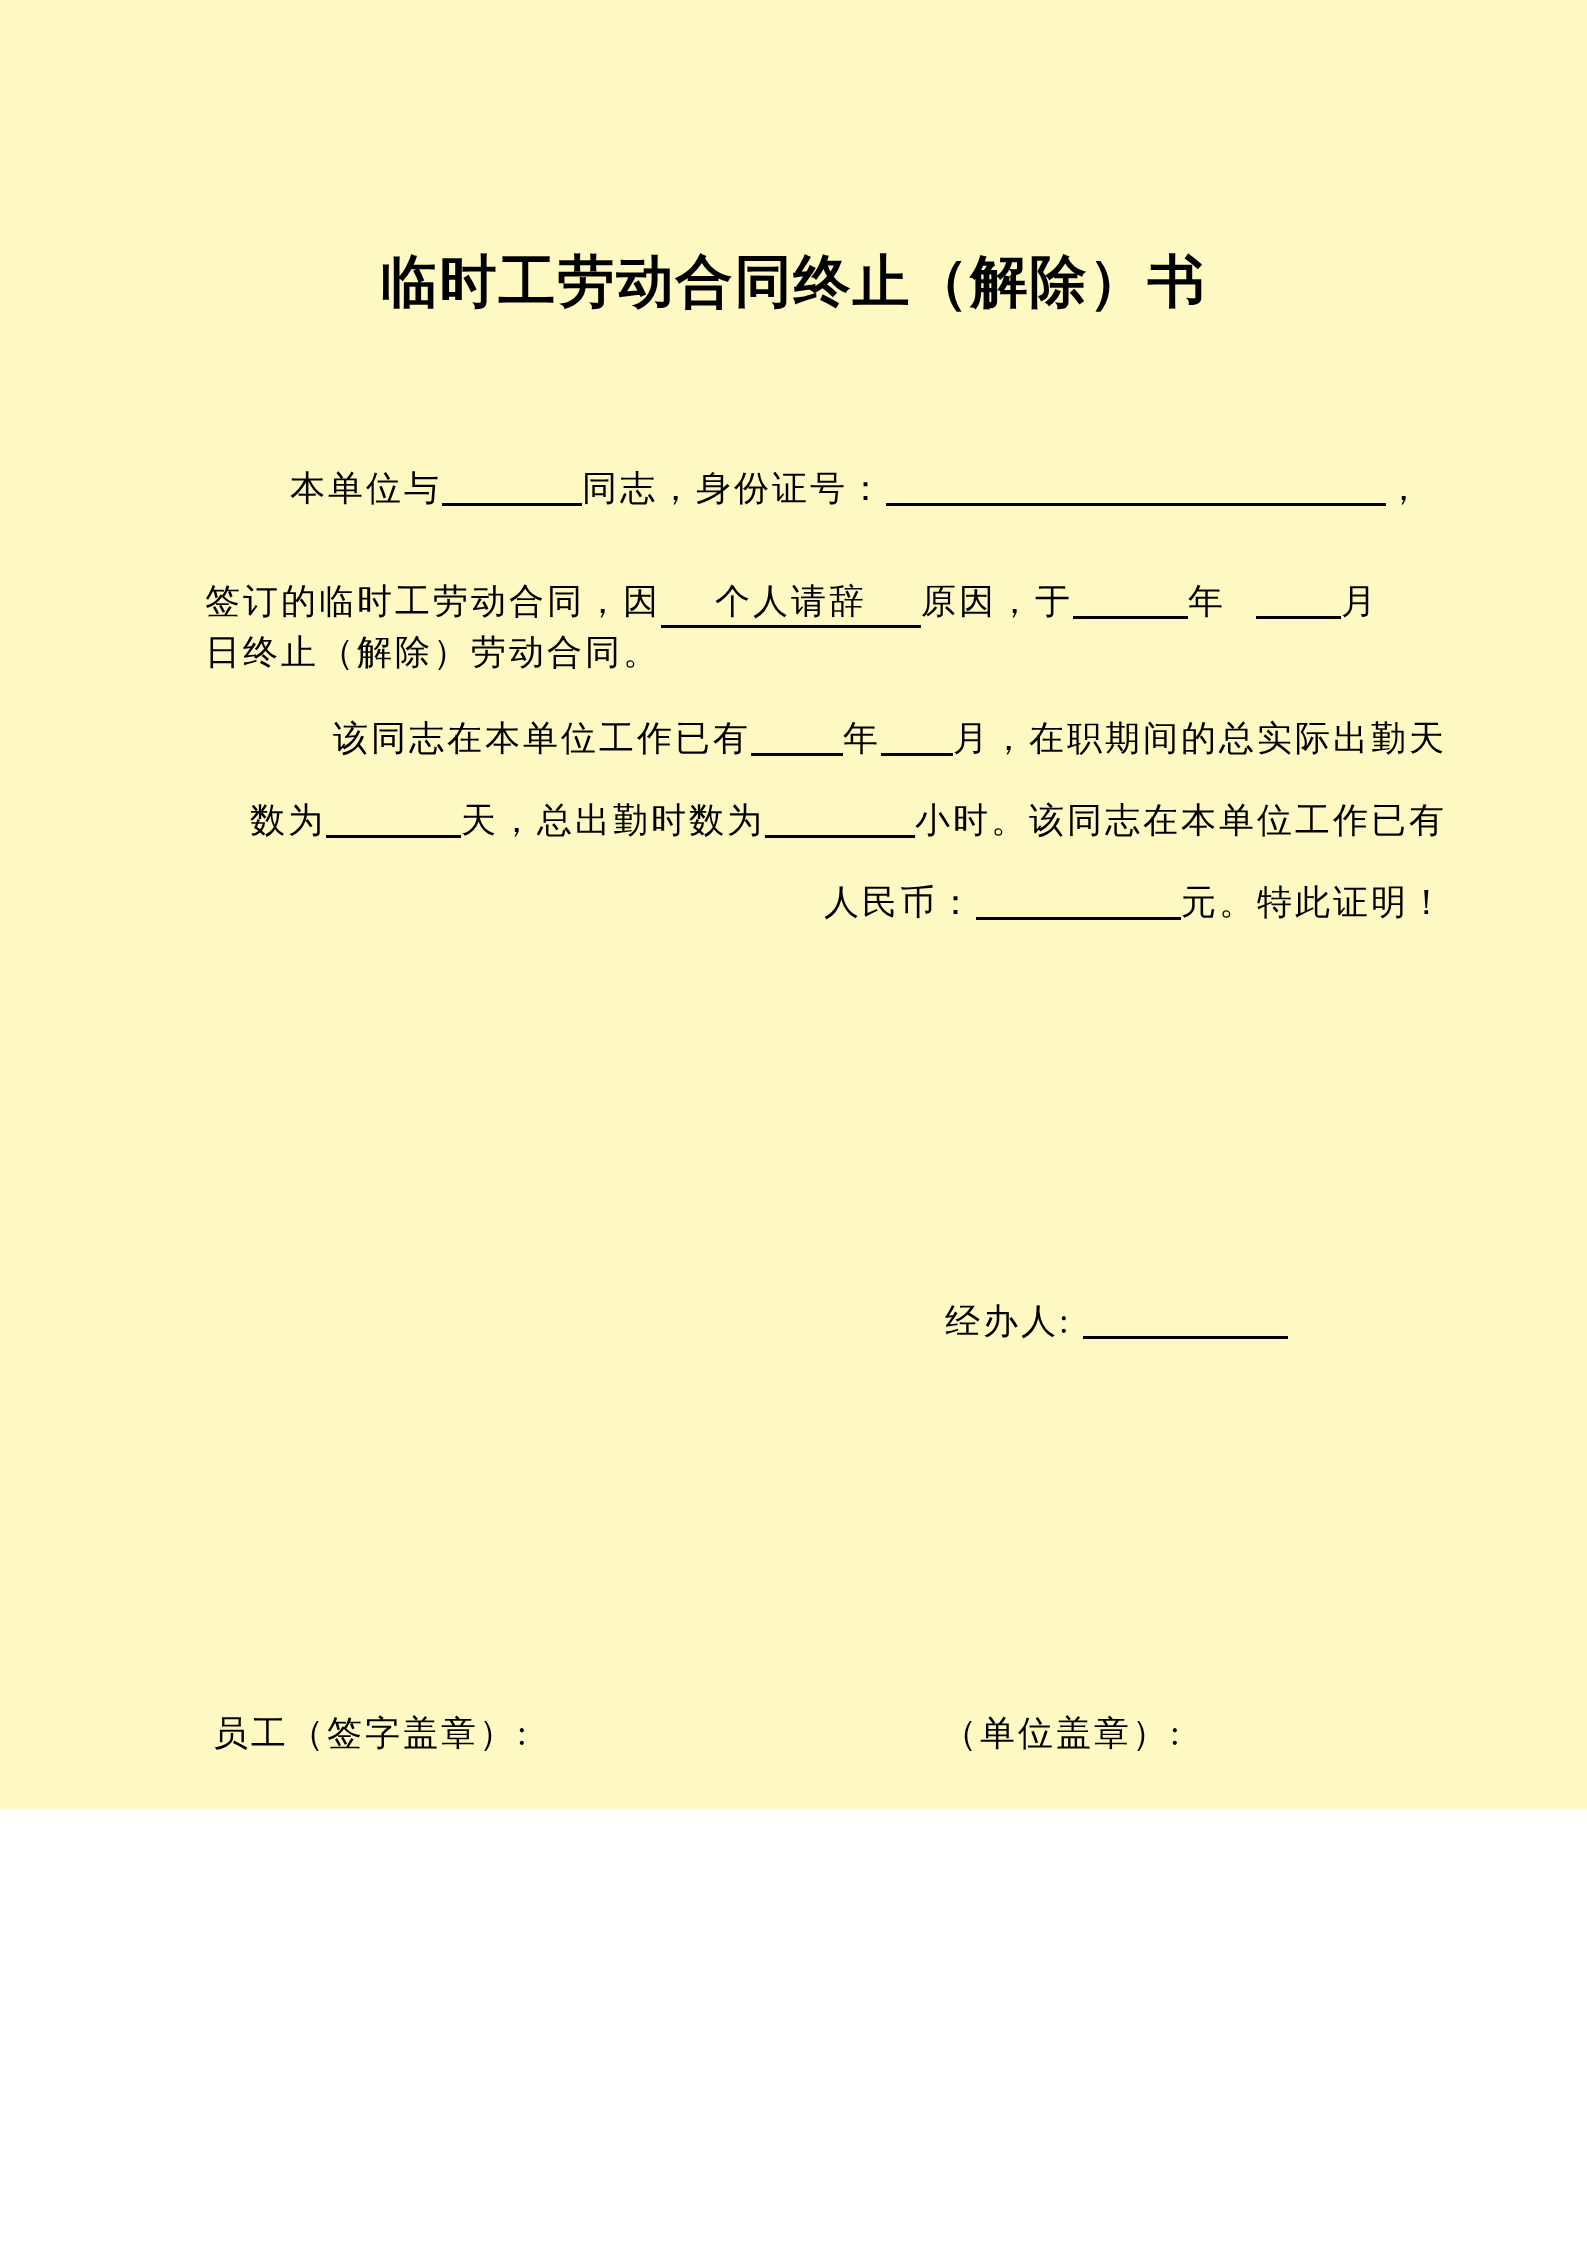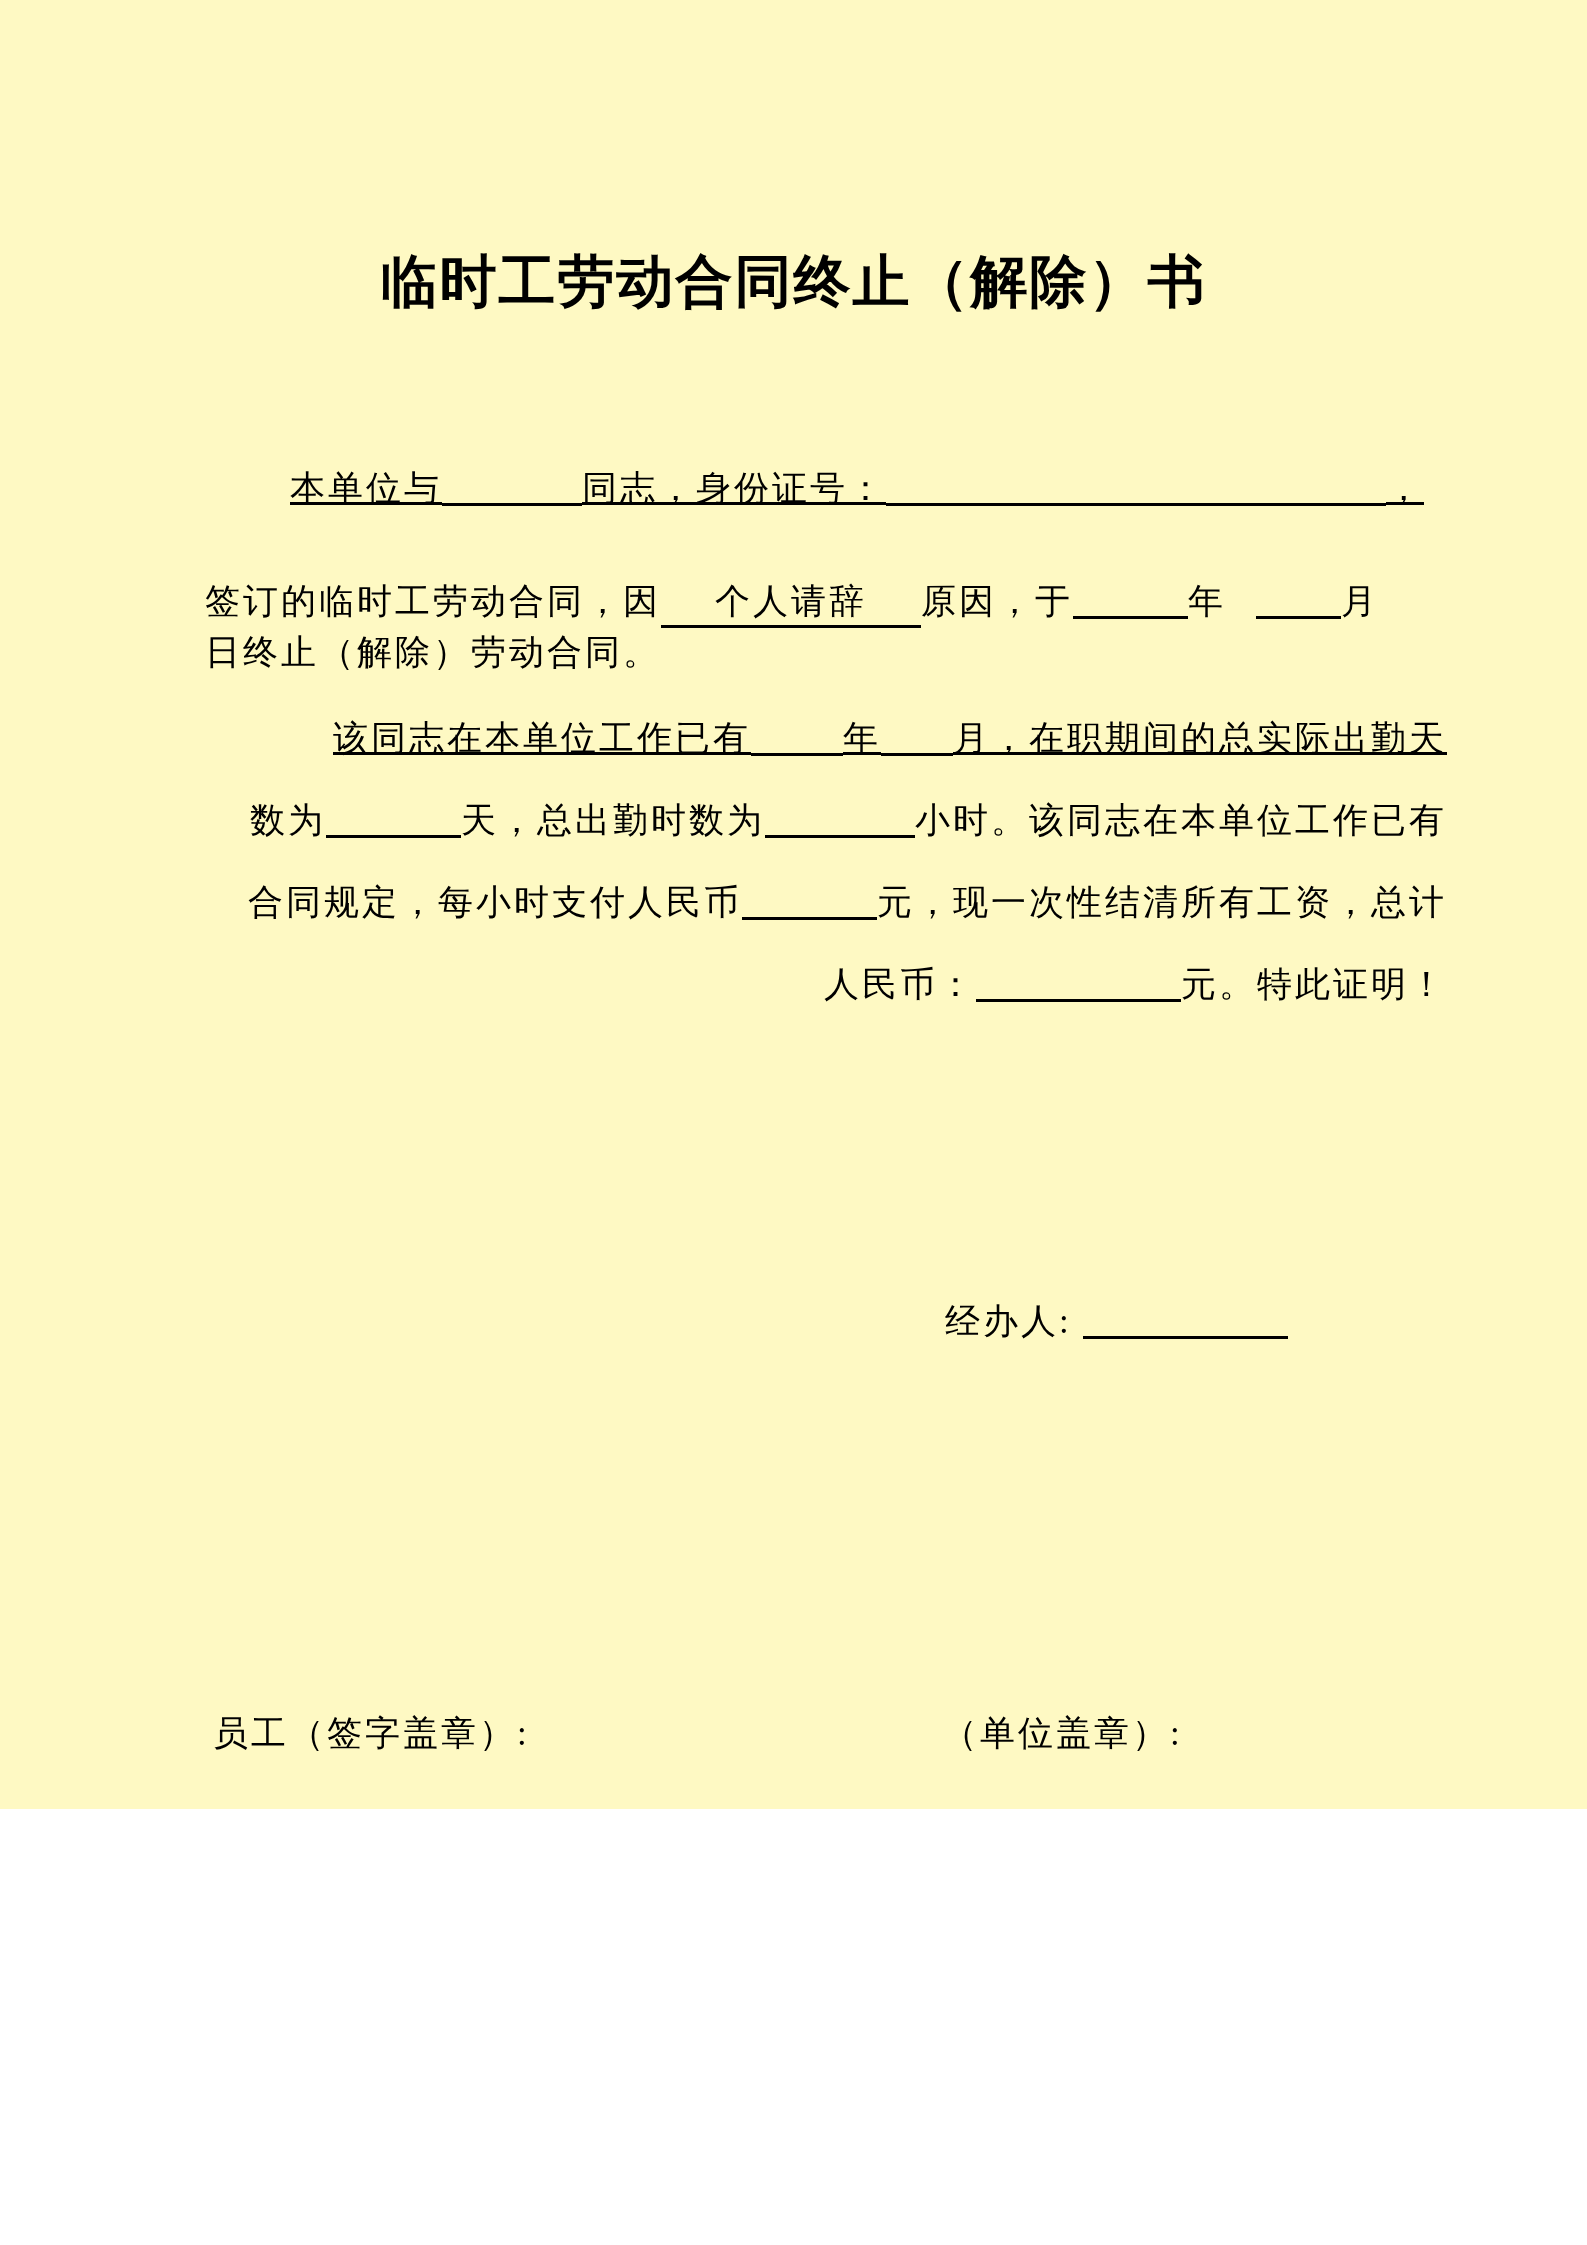--- a/index.html
+++ b/index.html
@@ -20,21 +20,21 @@
     white-space:nowrap;
   }
   .body-block {
     position:absolute; left:205px; right:140px;
     font-size:35px;
     letter-spacing:3px;
   }
   .para1 { top:448px; }
   .para2 { top:698px;text-align:right; }
   .bodyline { height:82px; line-height:82px; white-space:nowrap; }
-  .indent { padding-left:85px;text-decoration:underline; }
+  .indent { padding-left:85px; }
   .blank {
     display:inline-block;
     border-bottom:3px solid #000;
     position:relative; top:6px;
     height:0;
   }
   .blank-filled {
     display:inline-block;
     border-bottom:3px solid #000;
     line-height:normal;
@@ -84,23 +84,20 @@
   </div>
 
   <div class="body-block para2">
     <div class="bodyline indent">
       <span>该同志在本单位工作已有</span><span class="blank w92"></span><span>年</span><span class="blank w72"></span><span>月，在职期间的总实际出勤天</span>
     </div>
     <div class="bodyline">
       <span>数为</span><span class="blank w135"></span><span>天，总出勤时数为</span><span class="blank w150"></span><span>小时。该同志在本单位工作已有</span>
     </div>
     <div class="bodyline">
-      <span>合同规定，每小时支付人民币</span><span class="blank w135"></span><span>元，现一次性结清所有工资，总计</span>
-    </div>
-    <div class="bodyline">
       <span>人民币：</span><span class="blank w205"></span><span>元。特此证明！</span>
     </div>
   </div>
 
   <div class="handler-line">
     <span>经办人:</span>
     <span class="blank w205"></span>
   </div>
 
   <div class="sig-employee">员工（签字盖章）:</div>

